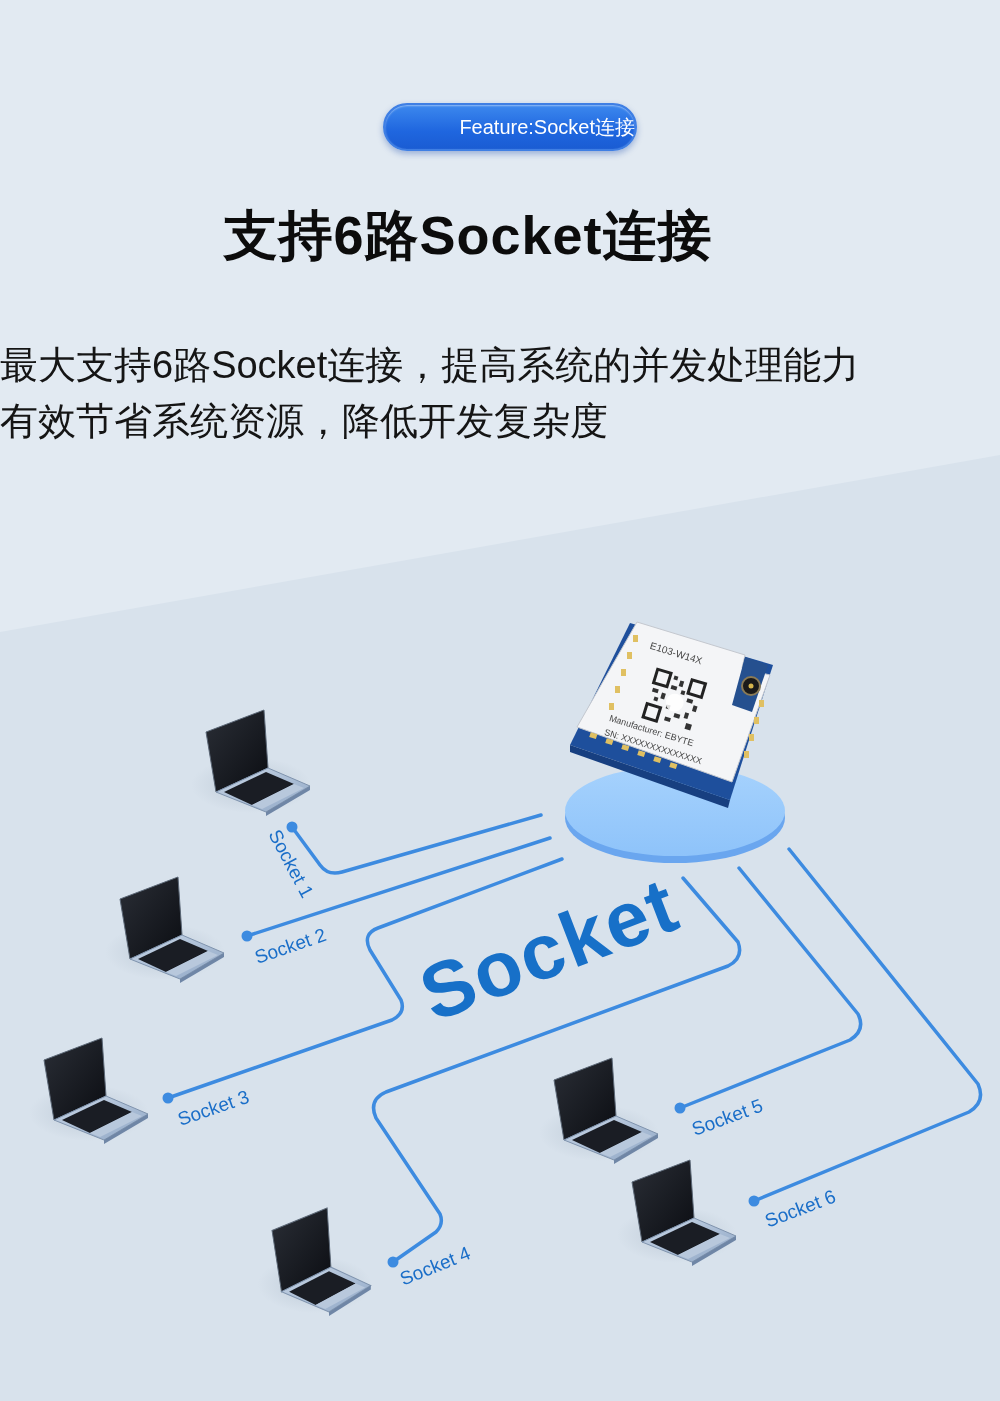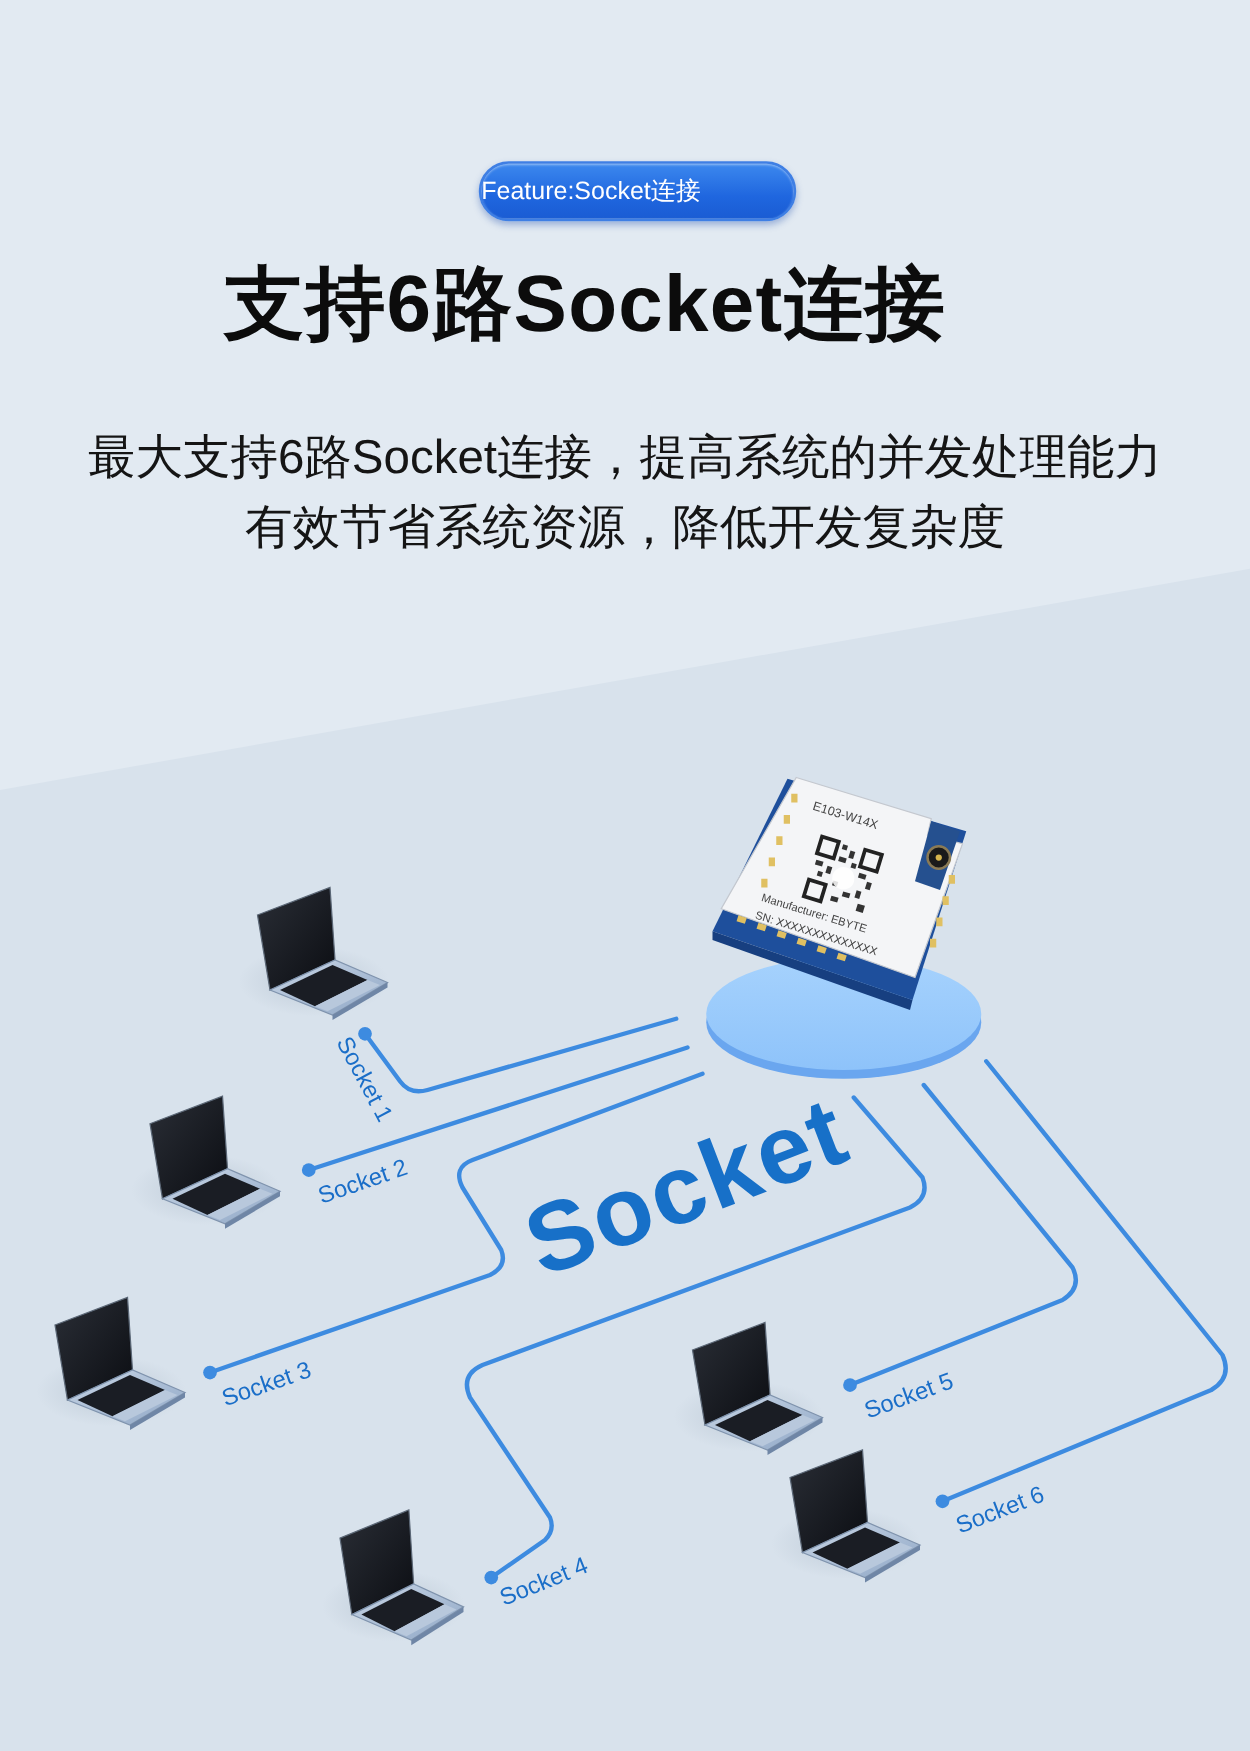--- a/index.html
+++ b/index.html
@@ -3,34 +3,34 @@
 <meta charset="utf-8">
 <style>
   html, body { margin: 0; padding: 0; }
   body {
     width: 1000px; height: 1401px; position: relative; overflow: hidden;
     background: #d8e2ec;
     font-family: "Liberation Sans", "DejaVu Sans", sans-serif;
   }
   .bg-svg { position: absolute; left: 0; top: 0; width: 1000px; height: 1401px; }
   .badge {
-    position: absolute; left: 383px; top: 129px; width: 254px; height: 48px;
+    position: absolute; left: 383px; top: 103px; width: 254px; height: 48px;
     border-radius: 24px;
     background: linear-gradient(180deg, #3c88ee 0%, #1f66df 60%, #1a5cd3 100%);
     box-shadow: 0 3px 6px rgba(20,70,170,0.35), inset 0 1px 2px rgba(255,255,255,0.45);
     border: 2px solid #3f7fe4;
     box-sizing: border-box;
-    color: #fff; font-size: 20px; text-align: left; line-height: 44px;
+    color: #fff; font-size: 20px; text-align: right; line-height: 44px;
   }
   .title {
     position: absolute; left: 0; top: 200px; width: 936px; text-align: center;
-    font-size: 64px; font-weight: bold; color: #0c0c0c; letter-spacing: 1px;
+    font-size: 54px; font-weight: bold; color: #0c0c0c; letter-spacing: 1px;
   }
   .subtitle {
-    position: absolute; left: 0; width: 1000px; text-align: center;
+    position: absolute; left: 0; width: 1000px; text-align: left;
     font-size: 38px; color: #151515;
   }
   .sub1 { top: 340px; }
   .sub2 { top: 396px; }
   .socket-label {
     position: absolute; color: #1a6ec8; font-size: 19px; white-space: nowrap;
     transform-origin: 0 0;
   }
   .big-socket {
     position: absolute; left: 408px; top: 955px; color: #1770c8;

